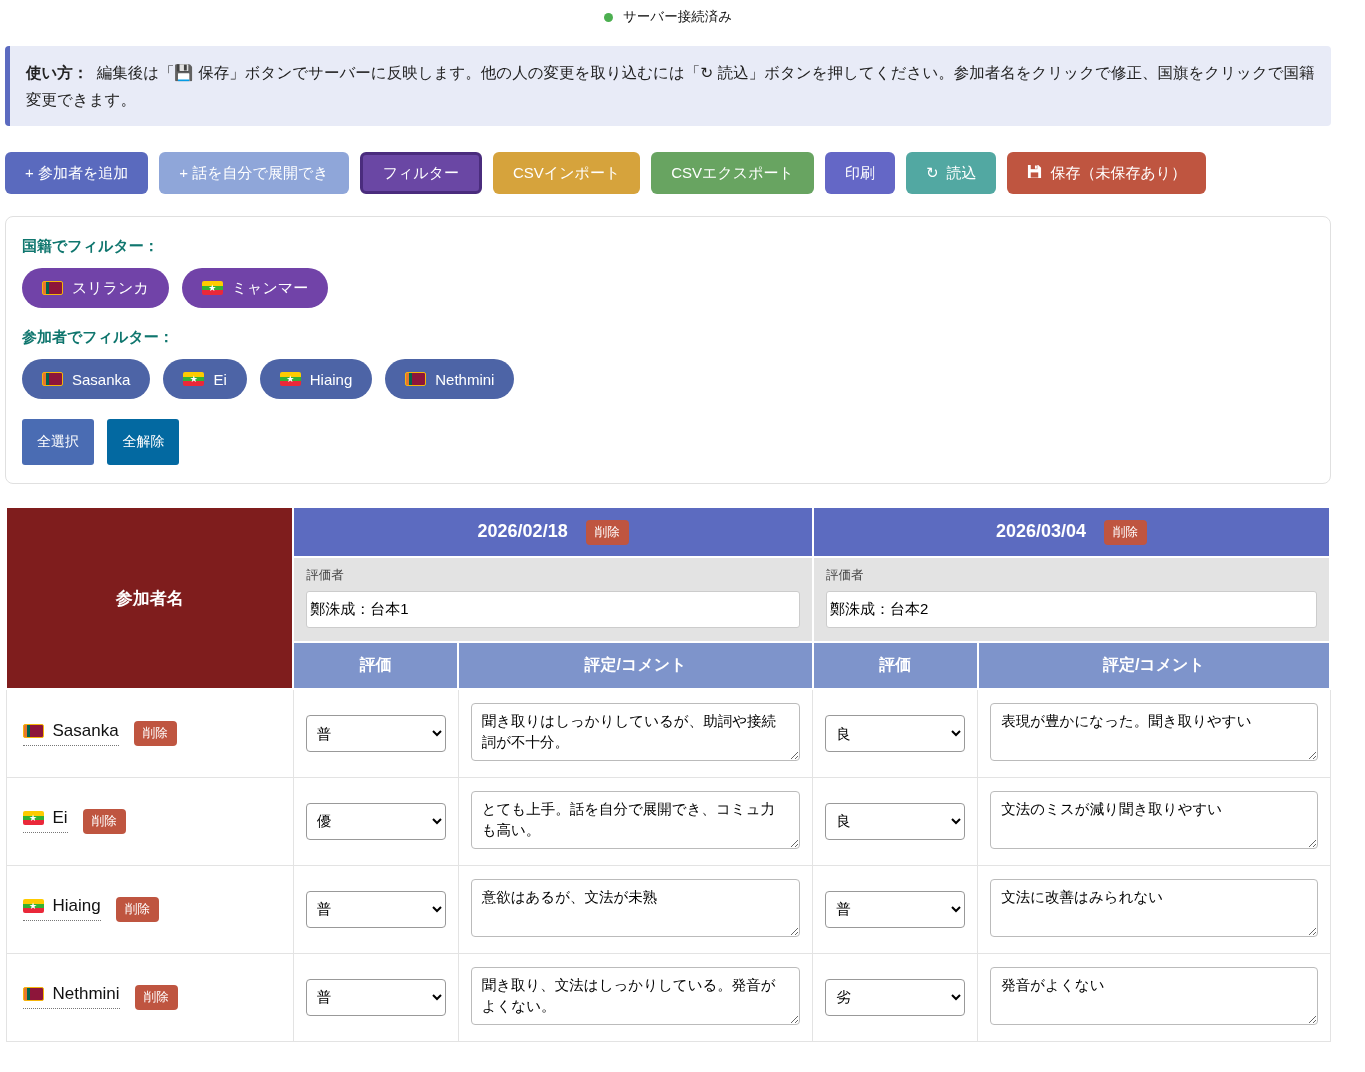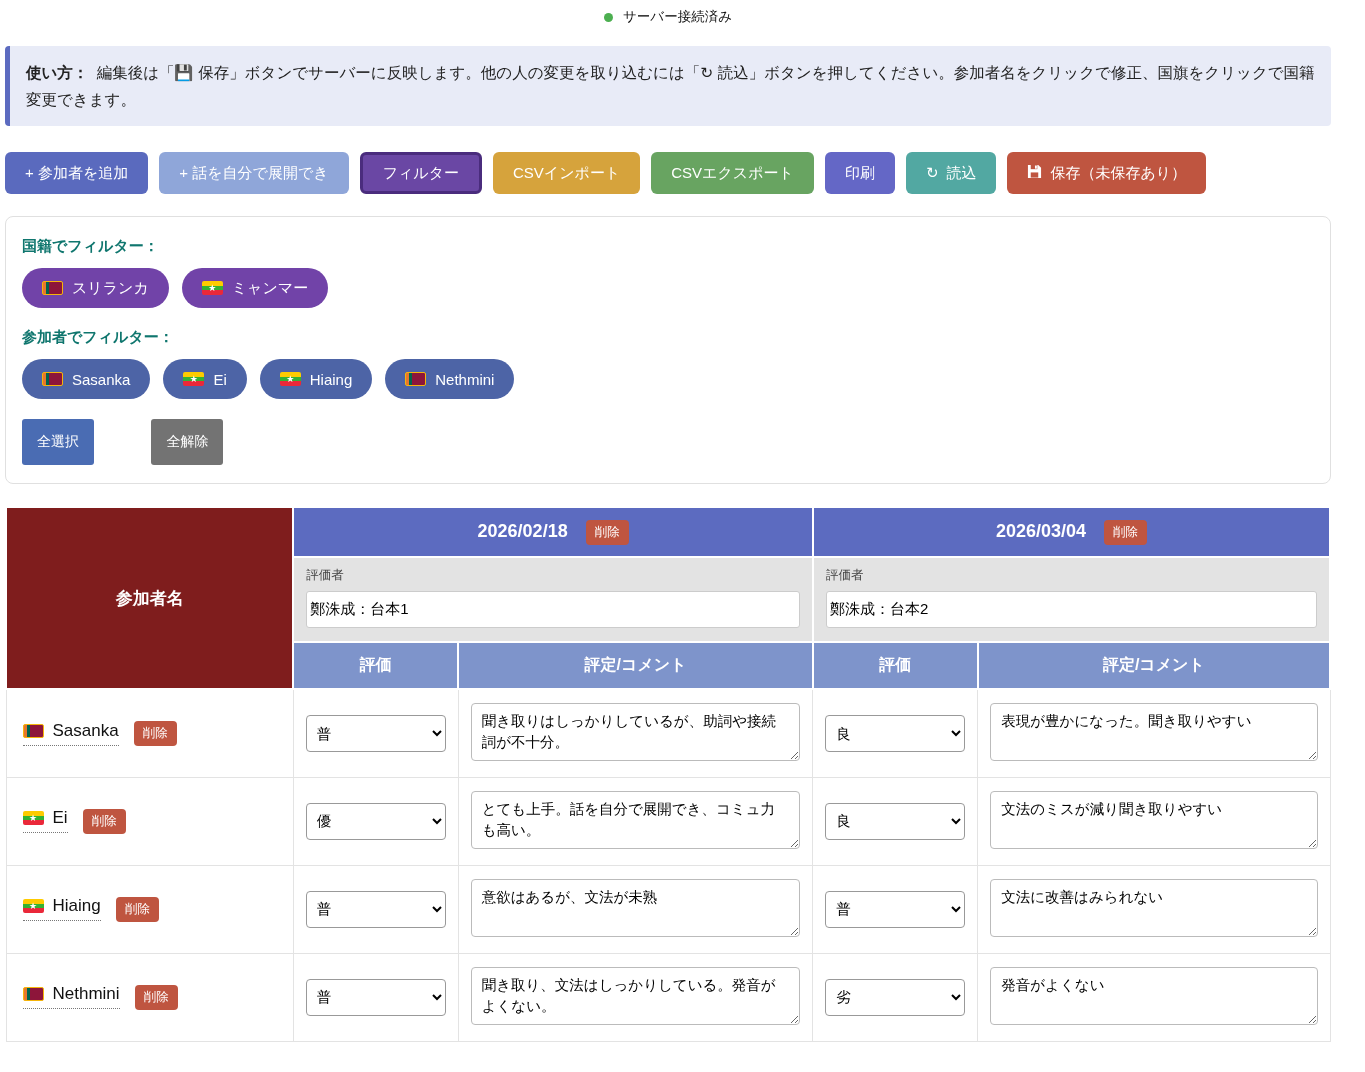--- a/index.html
+++ b/index.html
@@ -76,21 +76,21 @@
     font-family: inherit; cursor: pointer; white-space: nowrap;
   }
   .pill-purple { background: #7143a8; }
   .pill-blue   { background: #4d64a6; }
   .small-btn {
     height: 46px; border-radius: 3px; padding: 0 15px;
     font-size: 14px; color: #fff; border: none;
     font-family: inherit; cursor: pointer; margin-right: 9px;
   }
   .btn-select-all { background: #4a6cb3; }
-  .btn-clear-all  { background: #737373; margin-left: 44px; }
+  .btn-clear-all  { background: #0369a1; }
 
   
   .flag {
     display: inline-block; width: 21px; height: 14px;
     border-radius: 2px; position: relative; flex: 0 0 auto;
   }
   .flag[data-flag="lk"] {
     background: linear-gradient(to right, #e8762c 0 16%, #00654d 16% 32%, #8d153a 32% 100%);
     border: 1px solid #f5b50a;
   }

